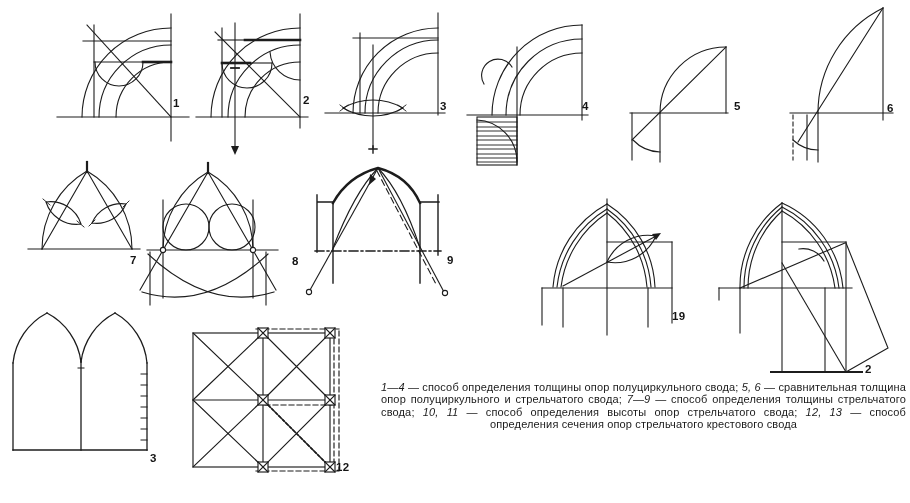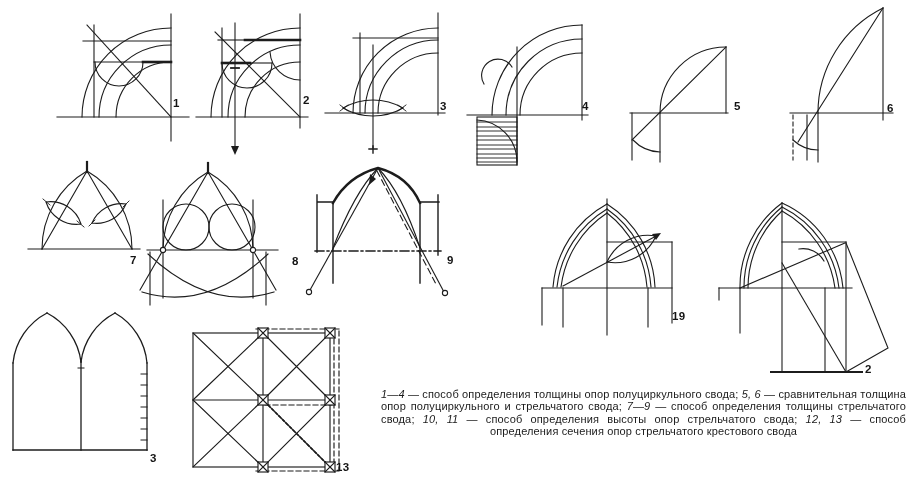--- a/index.html
+++ b/index.html
@@ -4,21 +4,21 @@
 <style>
   html,body{margin:0;padding:0;background:#ffffff;}
   .page{position:relative;width:910px;height:503px;background:#ffffff;overflow:hidden;
         font-family:"Liberation Sans","DejaVu Sans",sans-serif;color:#1b1b1b;}
   svg.art{position:absolute;left:0;top:0;}
   .fig-label{position:absolute;font-weight:700;font-size:11.5px;line-height:11px;color:#141414;
              letter-spacing:.3px;}
   .caption{position:absolute;left:381px;top:381px;width:525px;}
   .caption-title{font-size:12.6px;font-weight:700;line-height:16px;letter-spacing:.3px;
                  word-spacing:3px;text-align:justify;text-align-last:center;color:#151515;}
-  .caption-body{margin-top:7px;font-size:11px;line-height:12.4px;letter-spacing:.15px;
+  .caption-body{font-size:11px;line-height:12.4px;letter-spacing:.15px;
                 text-align:justify;text-align-last:center;color:#1a1a1a;}
   .caption-body .ital{font-style:italic;}
 </style>
 </head>
 <body>
 
 <div class="page">
 
   <svg class="art" width="910" height="503" viewBox="0 0 910 503">
     <g fill="none" stroke="#1c1c1c" stroke-width="1.1" stroke-linecap="square">
@@ -227,19 +227,19 @@
   <span class="fig-label" style="left:440px;top:101px">3</span>
   <span class="fig-label" style="left:582px;top:101px">4</span>
   <span class="fig-label" style="left:734px;top:101px">5</span>
   <span class="fig-label" style="left:887px;top:103px">6</span>
   <span class="fig-label" style="left:130px;top:255px">7</span>
   <span class="fig-label" style="left:292px;top:256px">8</span>
   <span class="fig-label" style="left:447px;top:255px">9</span>
   <span class="fig-label" style="left:672px;top:311px">19</span>
   <span class="fig-label" style="left:865px;top:364px">2</span>
   <span class="fig-label" style="left:150px;top:453px">3</span>
-  <span class="fig-label" style="left:336px;top:462px">13</span>
+  <span class="fig-label" style="left:336px;top:462px">12</span>
 
   <div class="caption">
     <div class="caption-body"><span class="ital">1—4</span><span> — способ определения толщины опор полуциркульного свода; </span><span class="ital">5, 6</span><span> — сравнительная толщина опор полуциркульного и стрельчатого свода; </span><span class="ital">7—9</span><span> — способ определения толщины стрельчатого свода; </span><span class="ital">10, 11</span><span> — способ определения высоты опор стрельчатого свода; </span><span class="ital">12, 13</span><span> — способ определения сечения опор стрельчатого крестового свода</span></div>
   </div>
 
 </div>
 
 </body></html>

